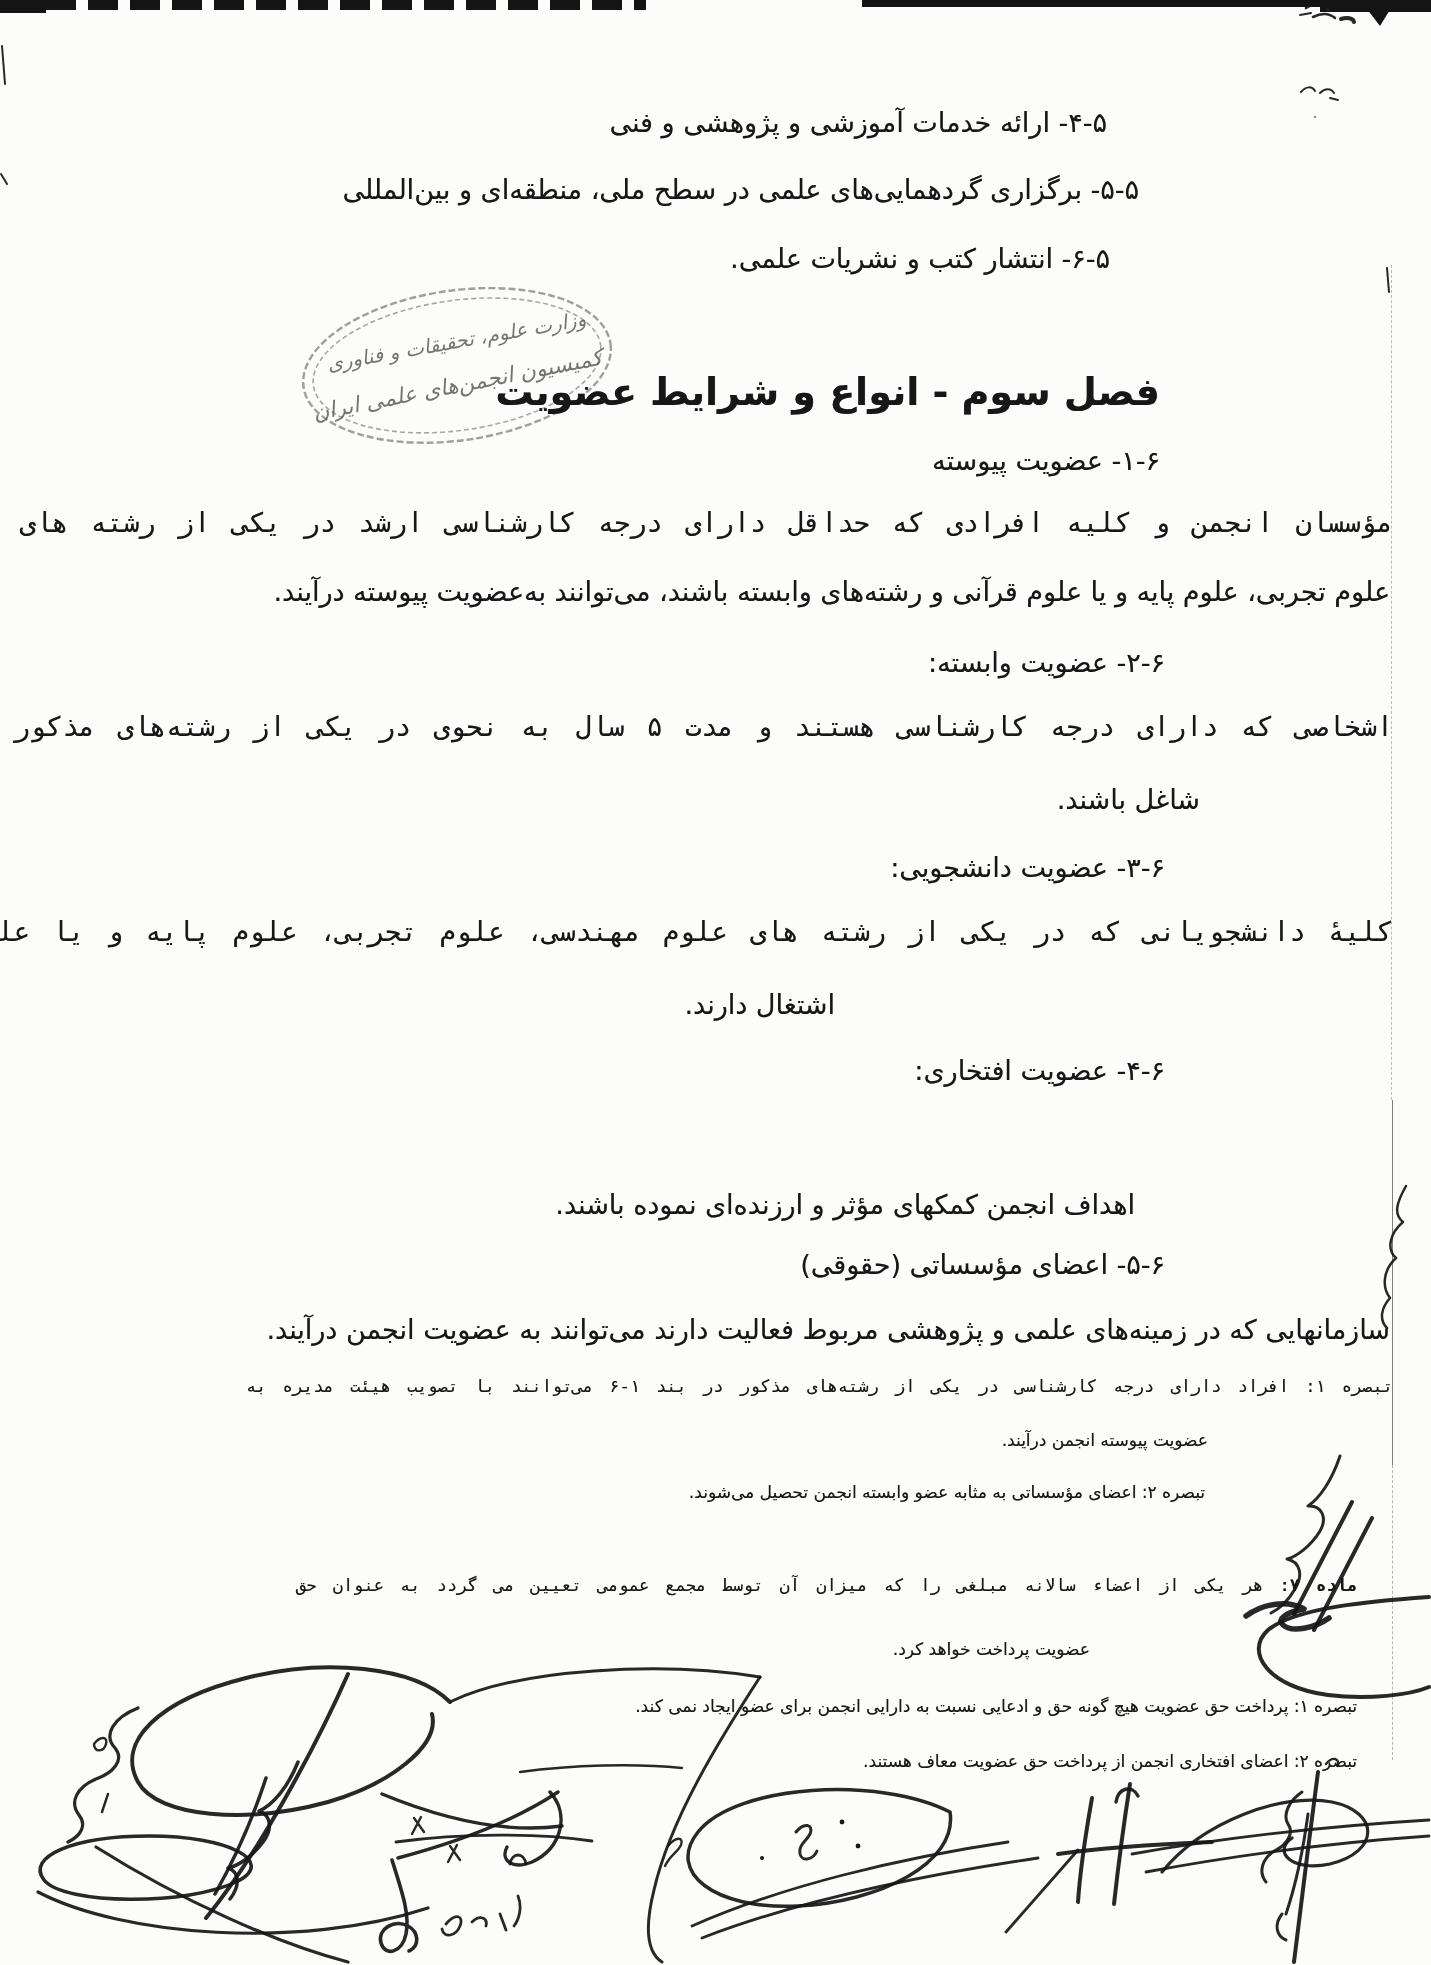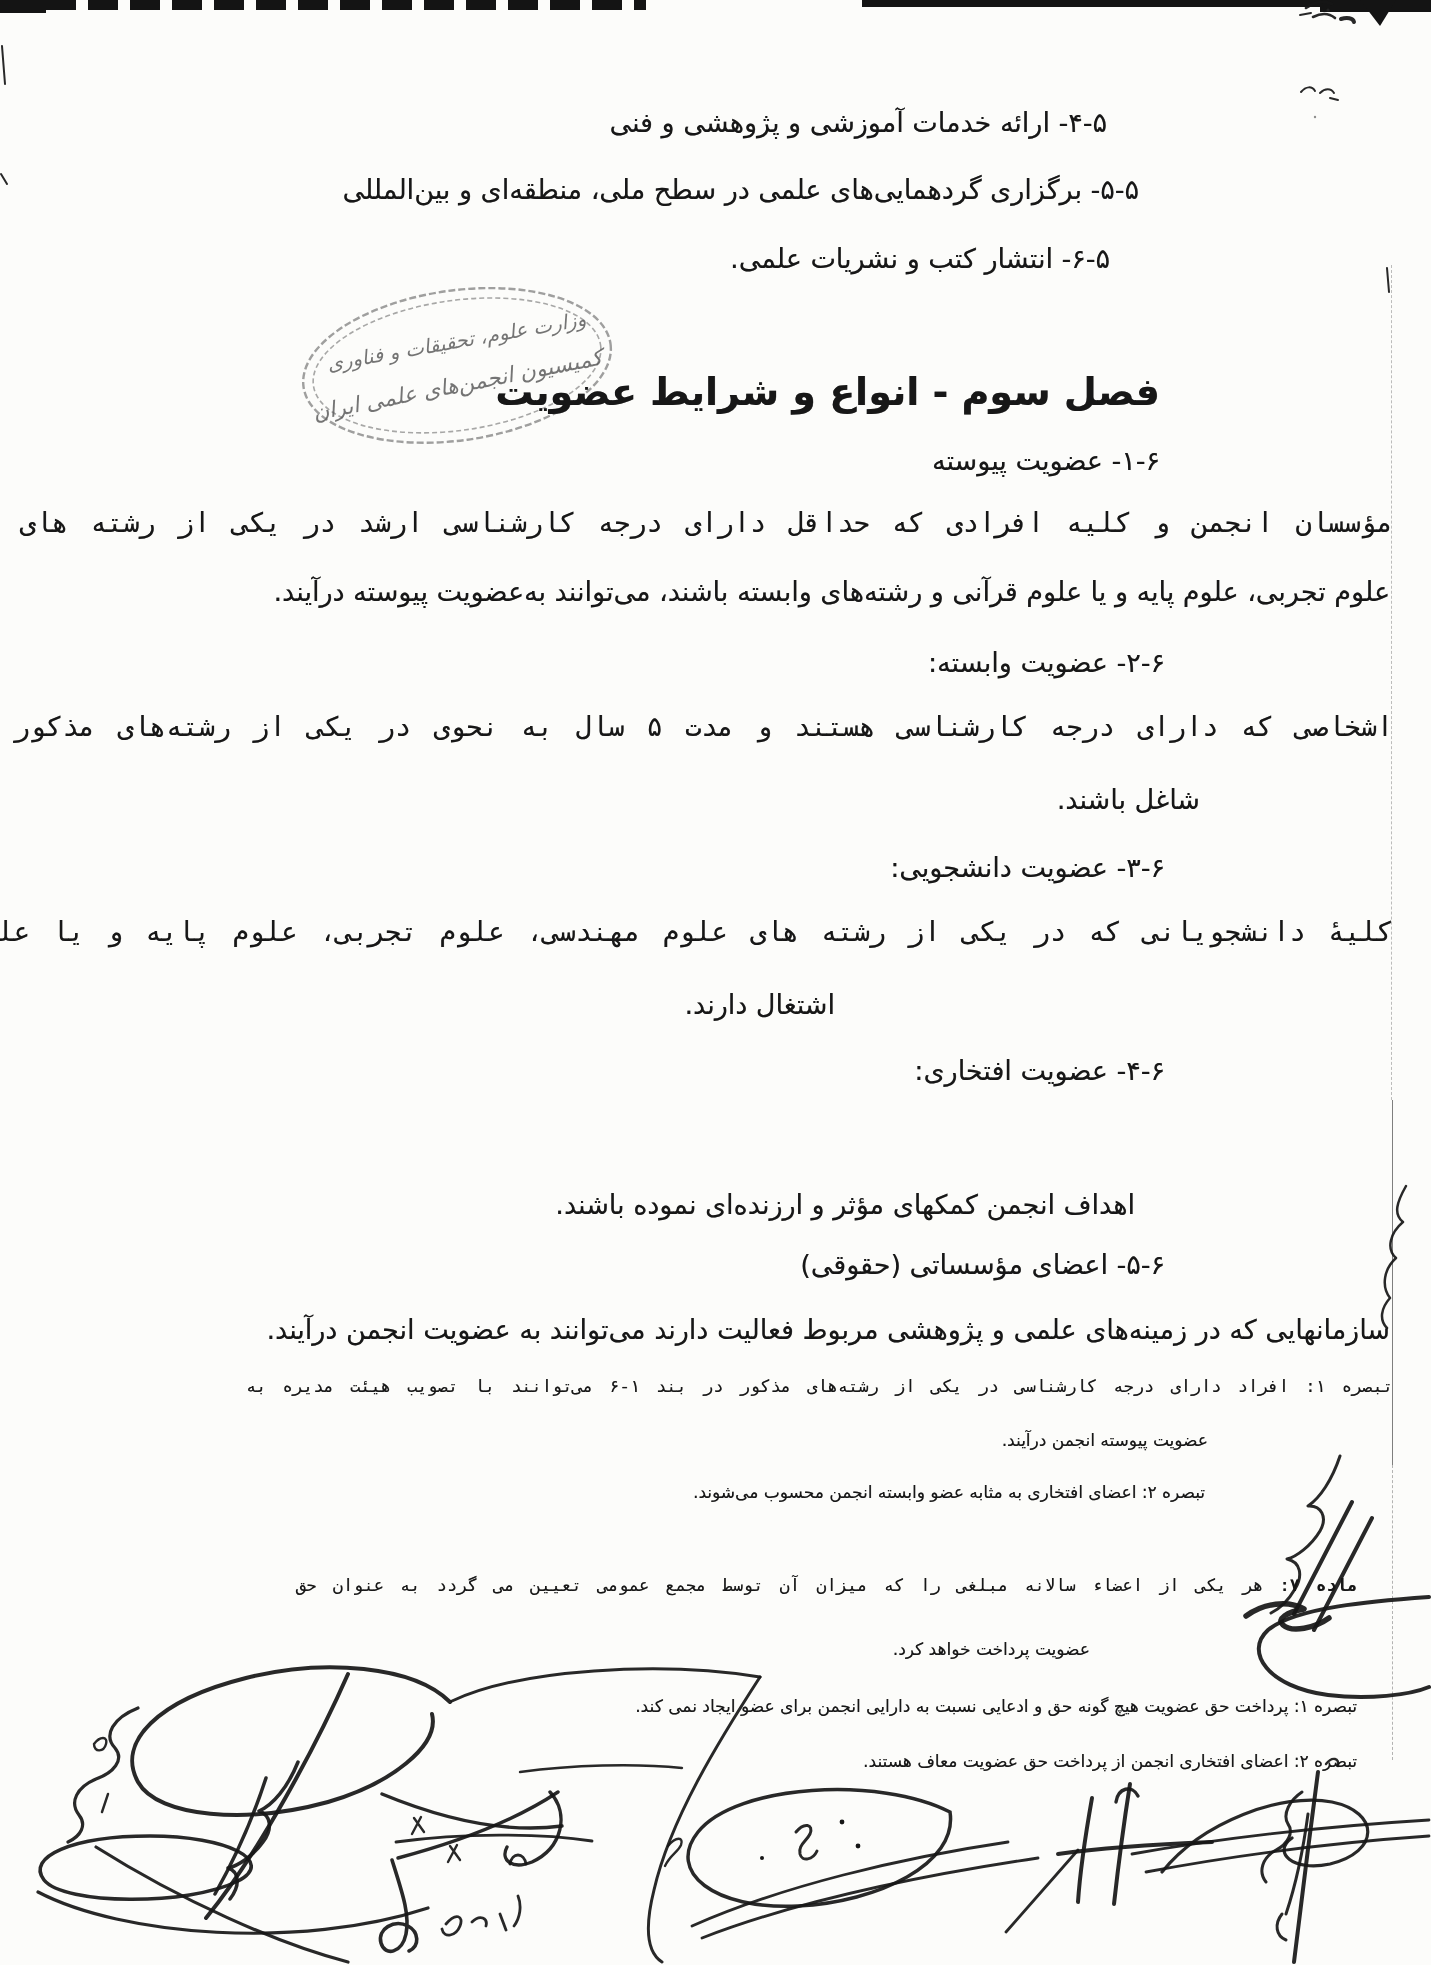--- a/index.html
+++ b/index.html
@@ -73,21 +73,21 @@
   <div class="line" style="top:986px;right:596px">اشتغال دارند.</div>
 
   <div class="line" style="top:1052px;right:266px">۴-۶- عضویت افتخاری:</div>
   <div class="line" style="top:1186px;right:296px">اهداف انجمن کمکهای مؤثر و ارزنده‌ای نموده باشند.</div>
 
   <div class="line" style="top:1246px;right:266px">۵-۶- اعضای مؤسساتی (حقوقی)</div>
   <div class="line" style="top:1311px;right:41px">سازمانهایی که در زمینه‌های علمی و پژوهشی مربوط فعالیت دارند می‌توانند به عضویت انجمن درآیند.</div>
 
   <div class="line sm stretch" style="top:1376px;right:38px">تبصره ۱: افراد دارای درجه کارشناسی در یکی از رشته‌های مذکور در بند ۱-۶ می‌توانند با تصویب هیئت مدیره به</div>
   <div class="line sm" style="top:1429px;right:223px">عضویت پیوسته انجمن درآیند.</div>
-  <div class="line sm" style="top:1481px;right:226px">تبصره ۲: اعضای افتخاری به مثابه عضو وابسته انجمن محسوب می‌شوند.</div>
+  <div class="line sm" style="top:1481px;right:226px">تبصره ۲: اعضای مؤسساتی به مثابه عضو وابسته انجمن تحصیل می‌شوند.</div>
 
   <div class="line sm stretch" style="top:1575px;right:74px">
     <span class="lead">ماده ۷:</span><span> هر یکی از اعضاء سالانه مبلغی را که میزان آن توسط مجمع عمومی تعیین می گردد به عنوان حق</span>
   </div>
   <div class="line sm" style="top:1638px;right:341px">عضویت پرداخت خواهد کرد.</div>
   <div class="line sm" style="top:1695px;right:74px">تبصره ۱: پرداخت حق عضویت هیچ گونه حق و ادعایی نسبت به دارایی انجمن برای عضو ایجاد نمی کند.</div>
   <div class="line sm" style="top:1750px;right:74px">تبصره ۲: اعضای افتخاری انجمن از پرداخت حق عضویت معاف هستند.</div>
 
   <svg class="sig-layer" width="1431" height="1965" viewBox="0 0 1431 1965">
 

